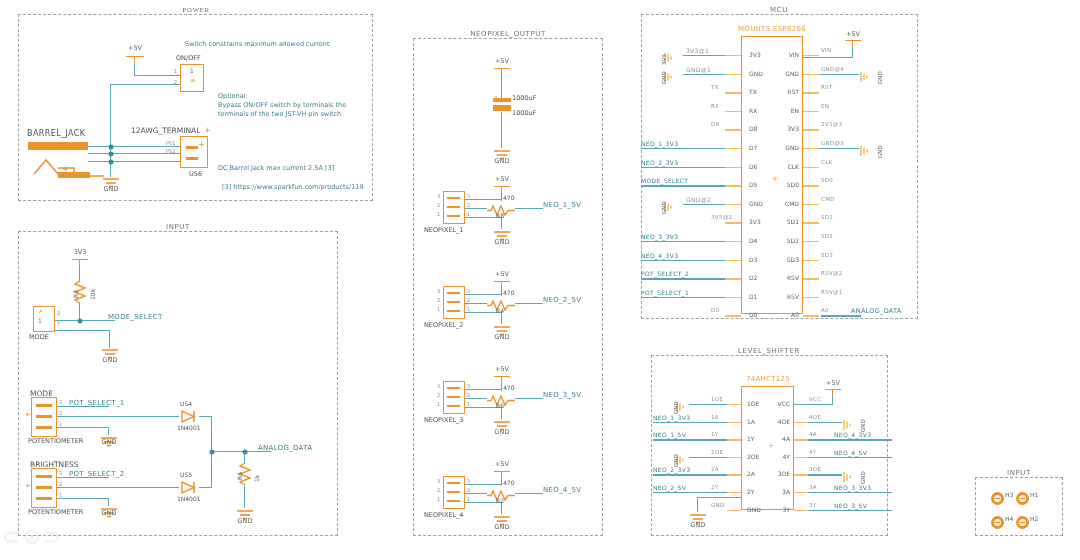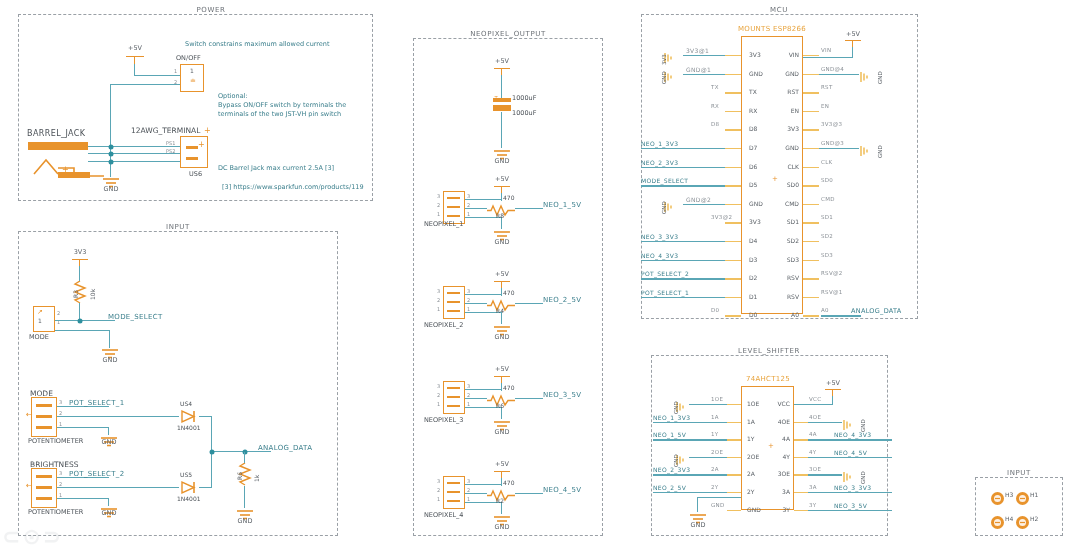--- a/index.html
+++ b/index.html
@@ -46,21 +46,21 @@
   .mountring{position:absolute;width:13px;height:13px;border-radius:50%;
              border:3px solid #e8932c;box-sizing:border-box;background:#fdf0e2;}
   .mountlbl{position:absolute;font-size:6px;color:#5c6268;}
 </style>
 </head>
 <body>
 
 <div class="sheet">
 
   <div class="blk" style="left:18px;top:14px;width:355px;height:187px;"></div>
-  <div class="blk-title" style="left:211px;top:6px;">POWER</div>
+  <div class="blk-title" style="left:196px;top:6px;font-family:Liberation Serif, serif;">POWER</div>
 
   <div class="owire h" style="left:126px;top:56px;width:18px;"></div>
   <div class="owire v" style="left:134px;top:56px;height:8px;"></div>
   <div class="pwrlbl" style="left:135px;top:44px;">+5V</div>
   <div class="wire v" style="left:134px;top:64px;height:12px;"></div>
   <div class="wire h" style="left:134px;top:75px;width:46px;"></div>
   <div class="wire v" style="left:110px;top:84px;height:69px;"></div>
   <div class="wire h" style="left:110px;top:84px;width:70px;"></div>
 
   <div class="box" style="left:180px;top:64px;width:24px;height:28px;"></div>
@@ -283,21 +283,21 @@
     <div class="box" style="left:443px;top:191px;width:22px;height:33px;"></div>
     <div class="owire h" style="left:447px;top:197px;width:13px;height:2.2px;"></div>
     <div class="owire h" style="left:447px;top:206px;width:13px;height:2.2px;"></div>
     <div class="owire h" style="left:447px;top:215px;width:13px;height:2.2px;"></div>
     <div class="pinnum" style="left:437px;top:193px;">3</div>
     <div class="pinnum" style="left:437px;top:202px;">2</div>
     <div class="pinnum" style="left:437px;top:211px;">1</div>
     <div class="pinnum" style="left:467px;top:193px;">3</div>
     <div class="pinnum" style="left:467px;top:202px;">2</div>
     <div class="pinnum" style="left:467px;top:211px;">1</div>
-    <div class="boxlbl" style="left:424px;top:220px;">NEOPIXEL_1</div>
+    <div class="boxlbl" style="left:424px;top:226px;">NEOPIXEL_1</div>
     <div class="wire h" style="left:465px;top:199px;width:37px;"></div>
     <div class="wire h" style="left:465px;top:208px;width:22px;"></div>
     <div class="wire h" style="left:465px;top:217px;width:37px;"></div>
     <div class="wire v" style="left:501px;top:217px;height:12px;"></div>
     <div class="boxlbl" style="left:503px;top:194px;font-size:6px;">470</div>
     <div class="sym" style="left:487px;top:202px;">
       <svg width="28" height="13" viewBox="0 0 28 13">
         <polyline points="0,6.5 4,6.5 6,2 10,11 14,2 18,11 21,6.5 28,6.5" fill="none" stroke="#e8932c" stroke-width="1.4"></polyline>
       </svg>
     </div>

